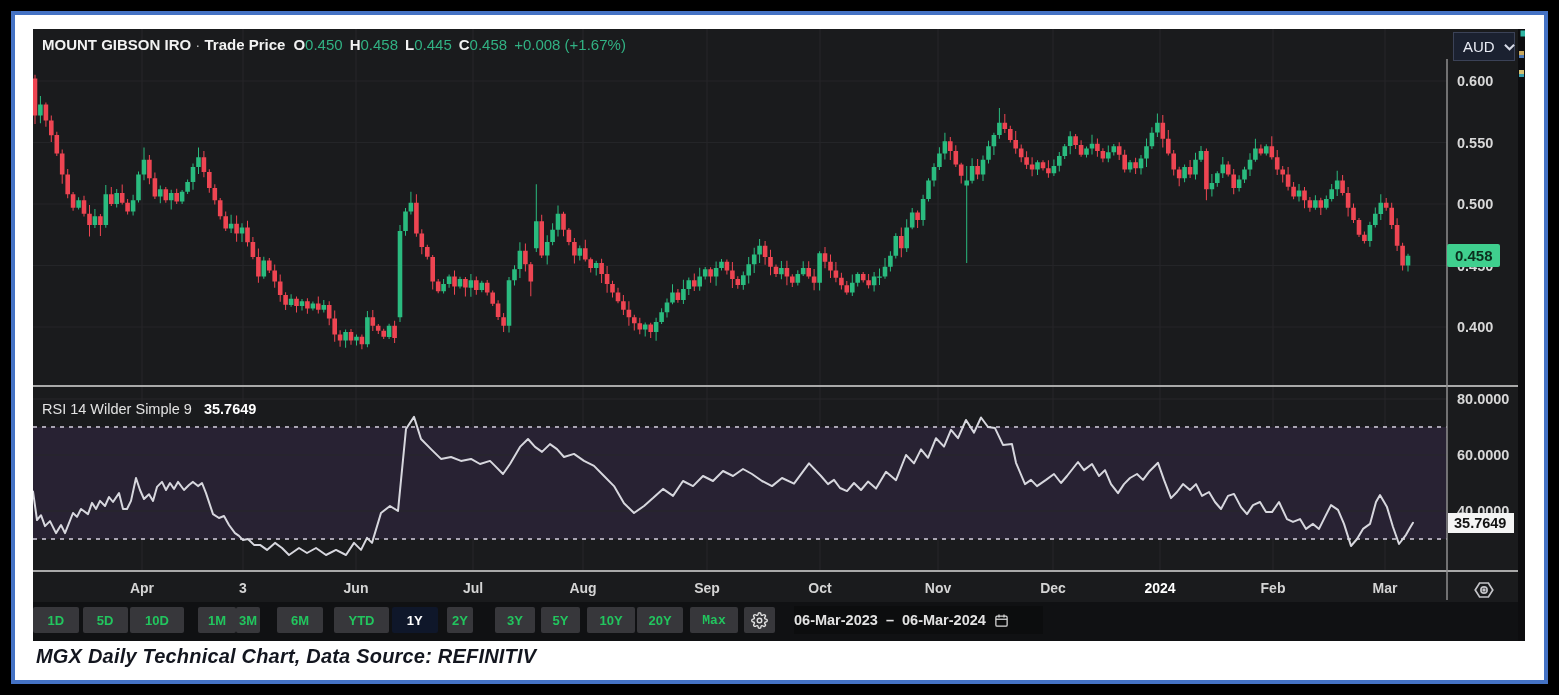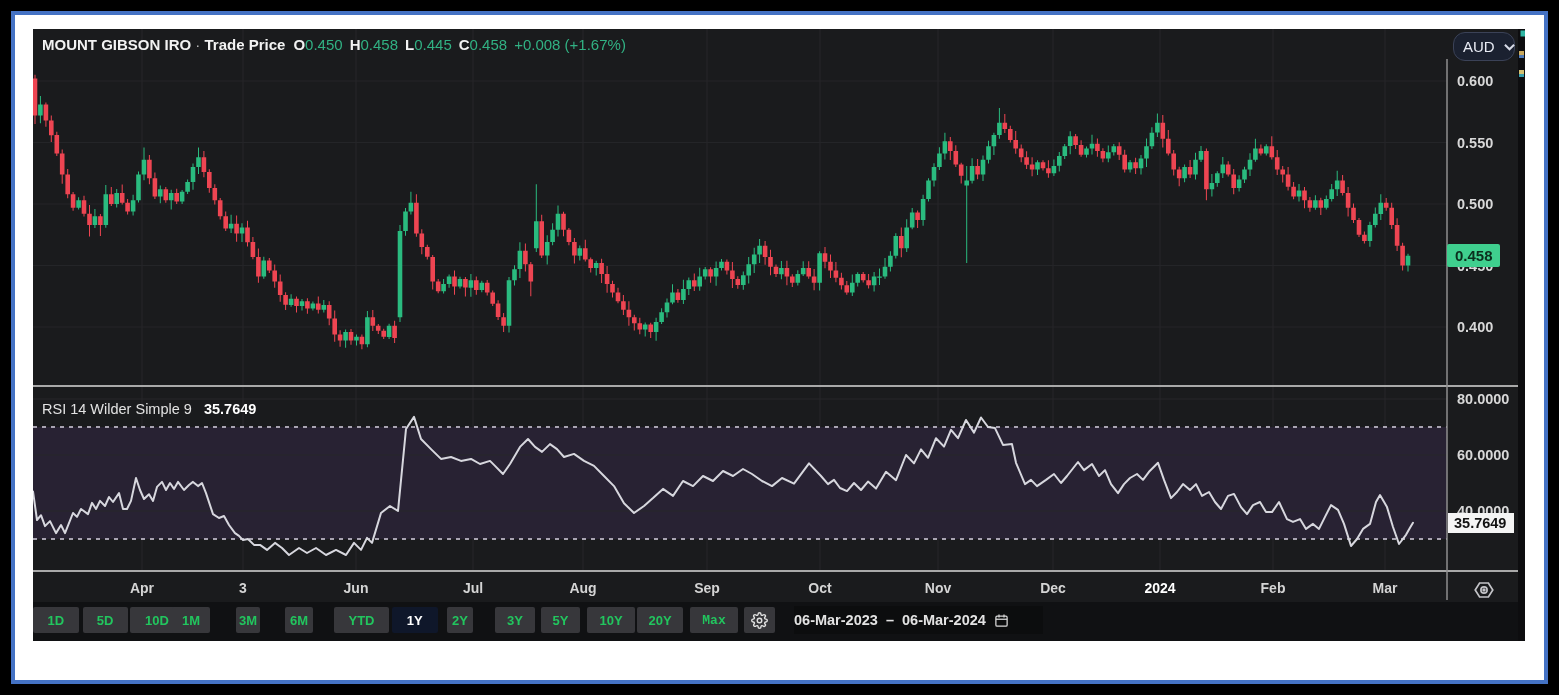--- a/index.html
+++ b/index.html
@@ -2,21 +2,21 @@
 <html><head><meta charset="utf-8"><style>
 * {margin:0;padding:0;box-sizing:border-box}
 html,body {width:1559px;height:695px;background:#000;overflow:hidden;font-family:"Liberation Sans",sans-serif}
 #wrap {position:relative;width:1559px;height:695px}
 #frame {position:absolute;left:11px;top:11px;width:1537px;height:673px;background:#fff;border:4px solid #4472c4}
 .tb {position:absolute;top:607px;height:26px;background:#37373b;border-radius:2px;color:#22c55e;
      font-size:13px;font-weight:bold;display:flex;align-items:center;justify-content:center}
 #datebox {position:absolute;left:794px;top:606px;width:249px;height:28px;background:#0c0d0e;
      color:#e3e3e3;font-size:14.5px;font-weight:bold;display:flex;align-items:center;}
 #aud {position:absolute;left:1453px;top:32px;width:62px;height:29px;background:#1b2130;
-     border:1.5px solid #3b4257;border-radius:12px;color:#e8ebf4;font-size:15px;
+     border:1.5px solid #3b4257;border-radius:0;color:#e8ebf4;font-size:15px;
      display:flex;align-items:center;padding-left:9px}
 #caption {position:absolute;left:36px;top:645px;font-size:20px;font-style:italic;font-weight:bold;color:#13161f;letter-spacing:0.2px}
 </style></head>
 <body>
 <div id="wrap">
 <div id="frame"></div>
 <svg width="1492" height="612" viewBox="0 0 1492 612" style="position:absolute;left:33px;top:29px;font-family:'Liberation Sans',sans-serif">
 <rect x="0" y="0" width="1492" height="612" fill="#1a1b1d"></rect>
 <rect x="0" y="573" width="1492" height="39" fill="#101113"></rect>
 <line x1="109" y1="0" x2="109" y2="542" stroke="#26272a" stroke-width="1"></line>
@@ -82,23 +82,23 @@
 <rect x="1485" y="0" width="7" height="612" fill="#0d0d0f"></rect>
 <rect x="1487.5" y="1.5" width="5.5" height="6" fill="#2fb5a3"></rect>
 <rect x="1486" y="22" width="5" height="4" fill="#c9a95e"></rect>
 <rect x="1486" y="26" width="5" height="3" fill="#4d79b8"></rect>
 <rect x="1486" y="41" width="5" height="4" fill="#d4c070"></rect>
 <rect x="1486" y="45" width="5" height="3" fill="#3a9fae"></rect>
 </svg>
 <div class="tb" style="left:32.5px;width:46.5px;">1D</div>
     <div class="tb" style="left:82.5px;width:45px;">5D</div>
     <div class="tb" style="left:130px;width:54px;">10D</div>
-    <div class="tb" style="left:172px;width:38px;">1M</div>
+    <div class="tb" style="left:198px;width:38px;">1M</div>
     <div class="tb" style="left:236px;width:24px;">3M</div>
-    <div class="tb" style="left:285px;width:28px;">6M</div>
+    <div class="tb" style="left:277px;width:46px;">6M</div>
     <div class="tb" style="left:334px;width:55px;">YTD</div>
     <div class="tb" style="left:391.5px;width:46.5px;background:#0f172a;color:#fff;">1Y</div>
     <div class="tb" style="left:447px;width:26px;">2Y</div>
     <div class="tb" style="left:495px;width:40px;">3Y</div>
     <div class="tb" style="left:541px;width:39px;">5Y</div>
     <div class="tb" style="left:587px;width:48px;">10Y</div>
     <div class="tb" style="left:637px;width:46px;">20Y</div>
     <div class="tb" style="left:690px;width:48px;font-family:Liberation Mono, monospace;">Max</div>
     <div class="tb" style="left:744px;width:31px;">
       <svg width="17" height="17" viewBox="0 0 24 24" fill="none" stroke="#e0e0e0" stroke-width="2">
@@ -110,12 +110,13 @@
         <rect x="3" y="5" width="18" height="16" rx="2"></rect>
         <line x1="8" y1="2.5" x2="8" y2="7"></line>
         <line x1="16" y1="2.5" x2="16" y2="7"></line>
         <line x1="3" y1="10" x2="21" y2="10"></line>
       </svg></div>
 <div id="aud">AUD<span style="margin-left:9px;display:flex">
         <svg width="11" height="8" viewBox="0 0 12 8" fill="none" stroke="#d7dbe6" stroke-width="2.2">
           <path d="M1 1.5 L6 6.5 L11 1.5"></path>
         </svg>
       </span></div>
+<div id="caption">MGX Daily Technical Chart, Data Source: REFINITIV</div>
 </div>
 </body></html>

